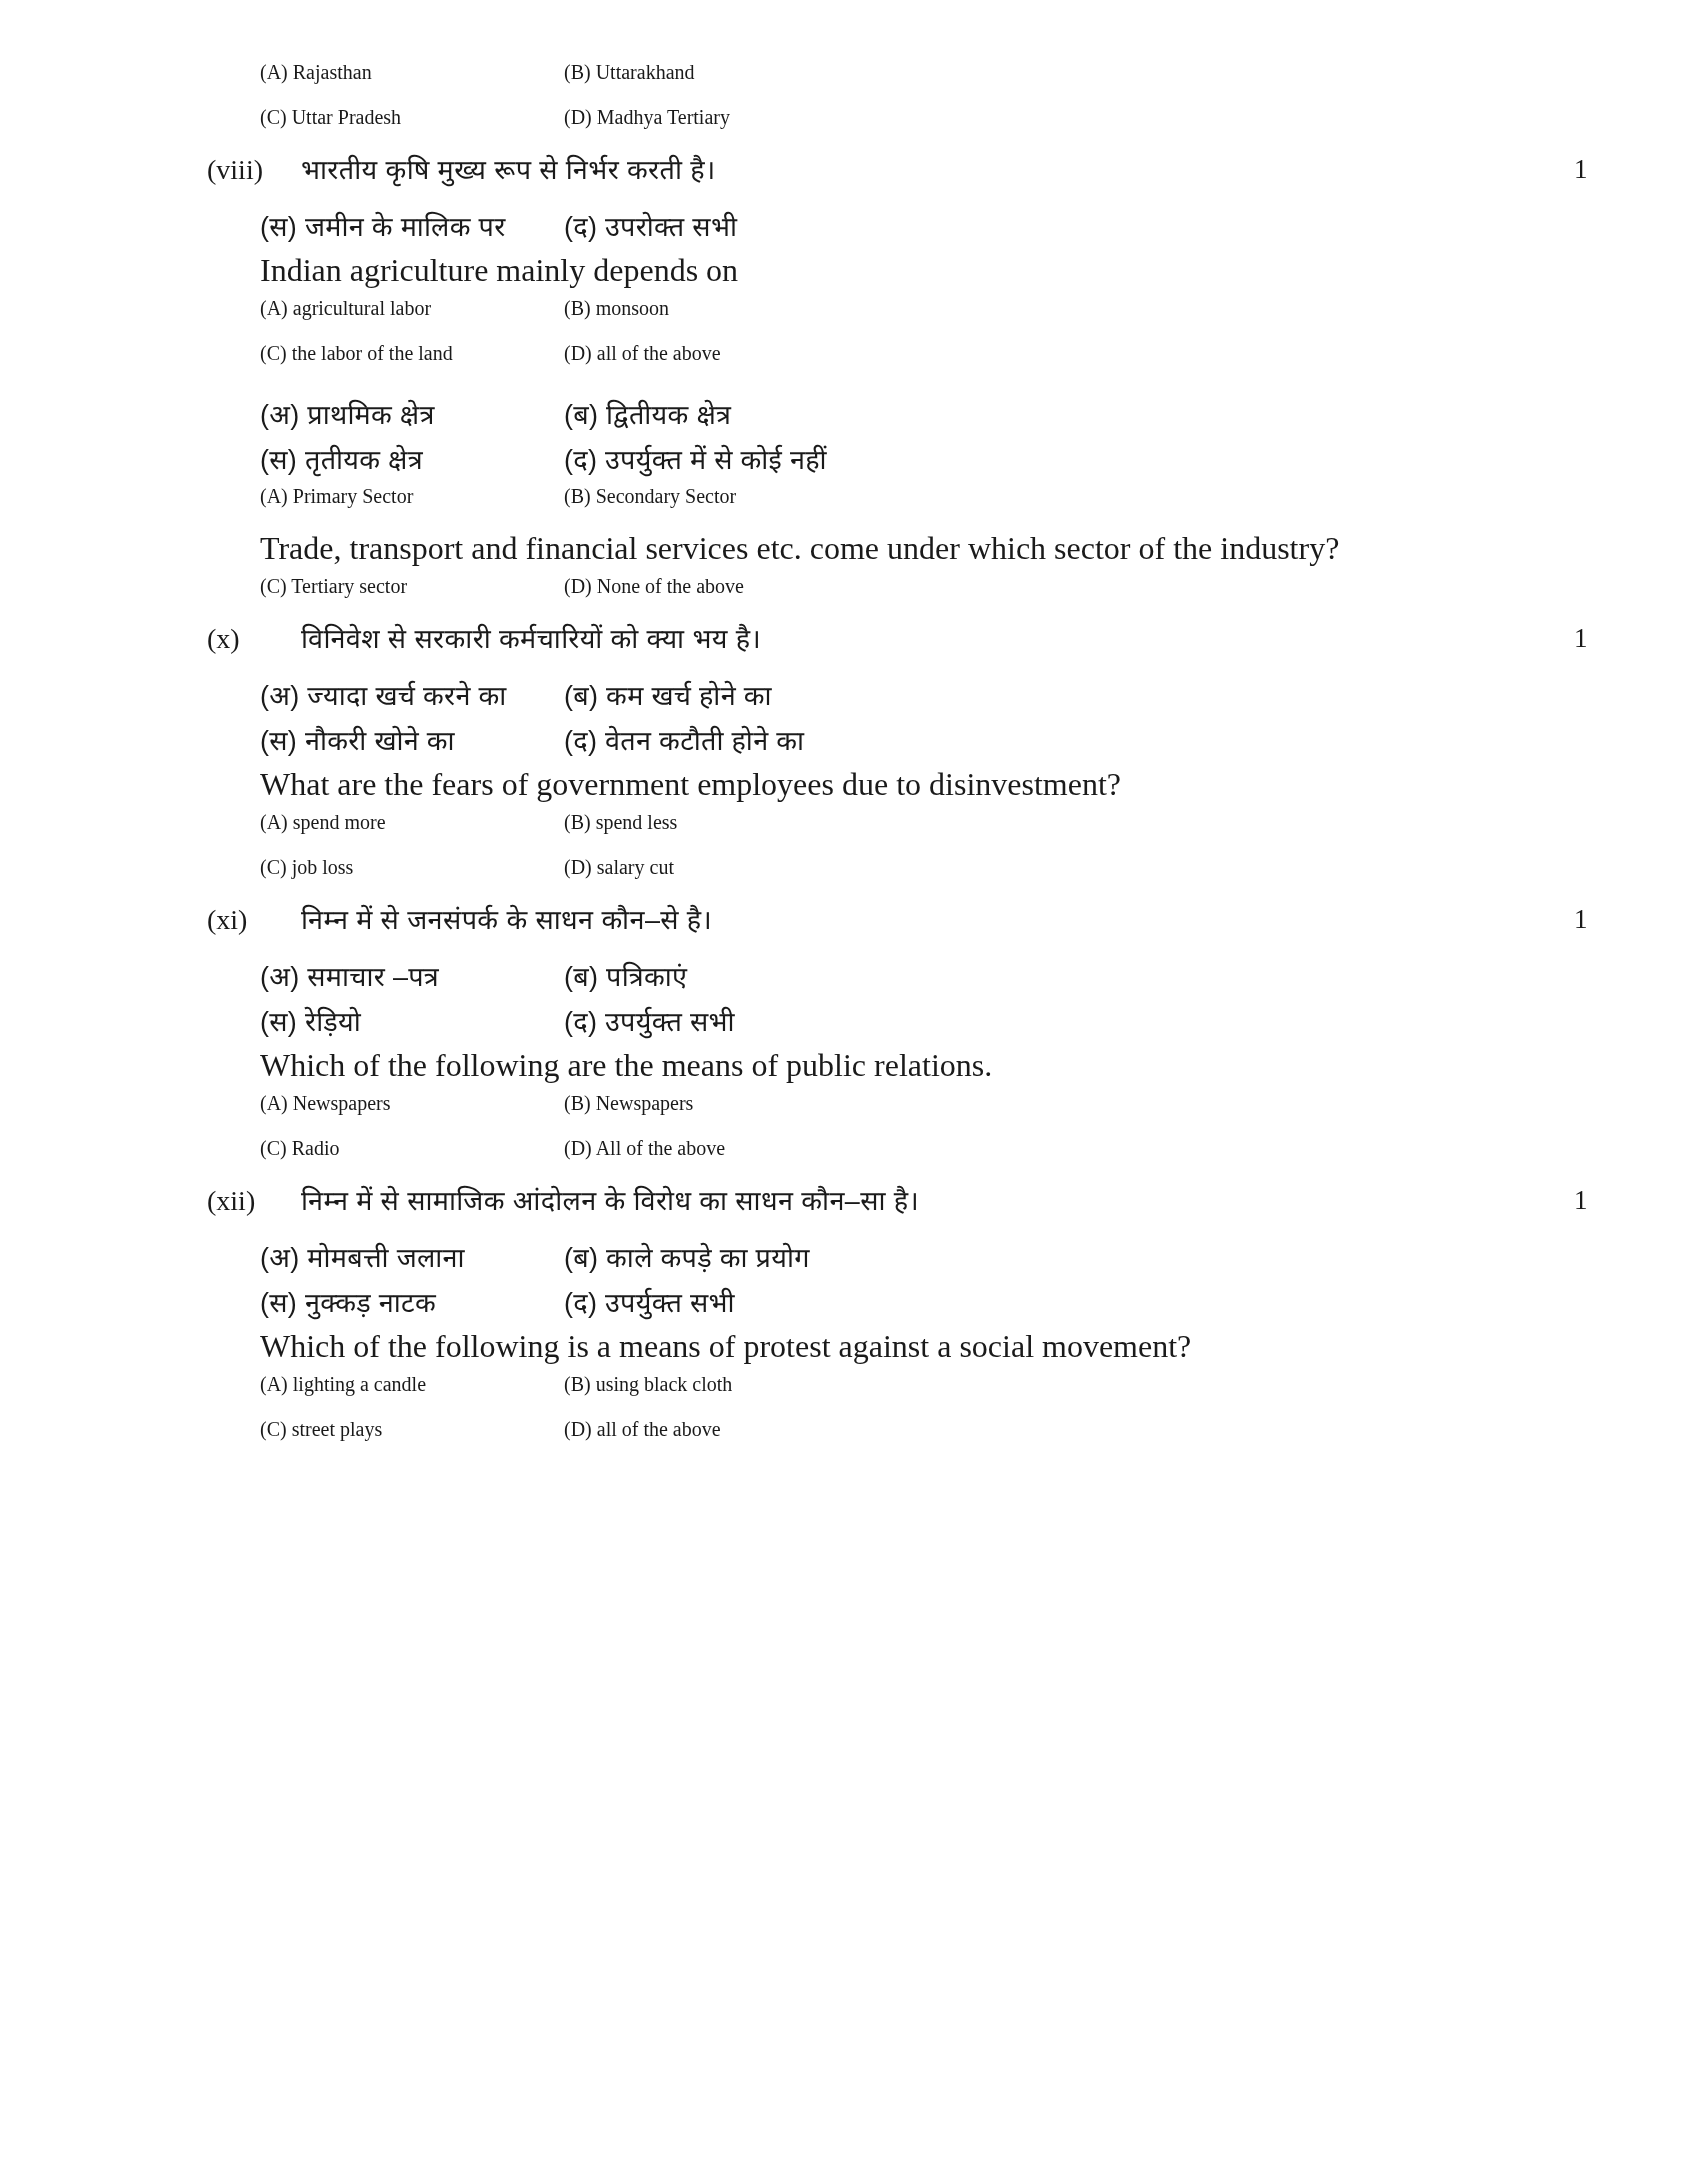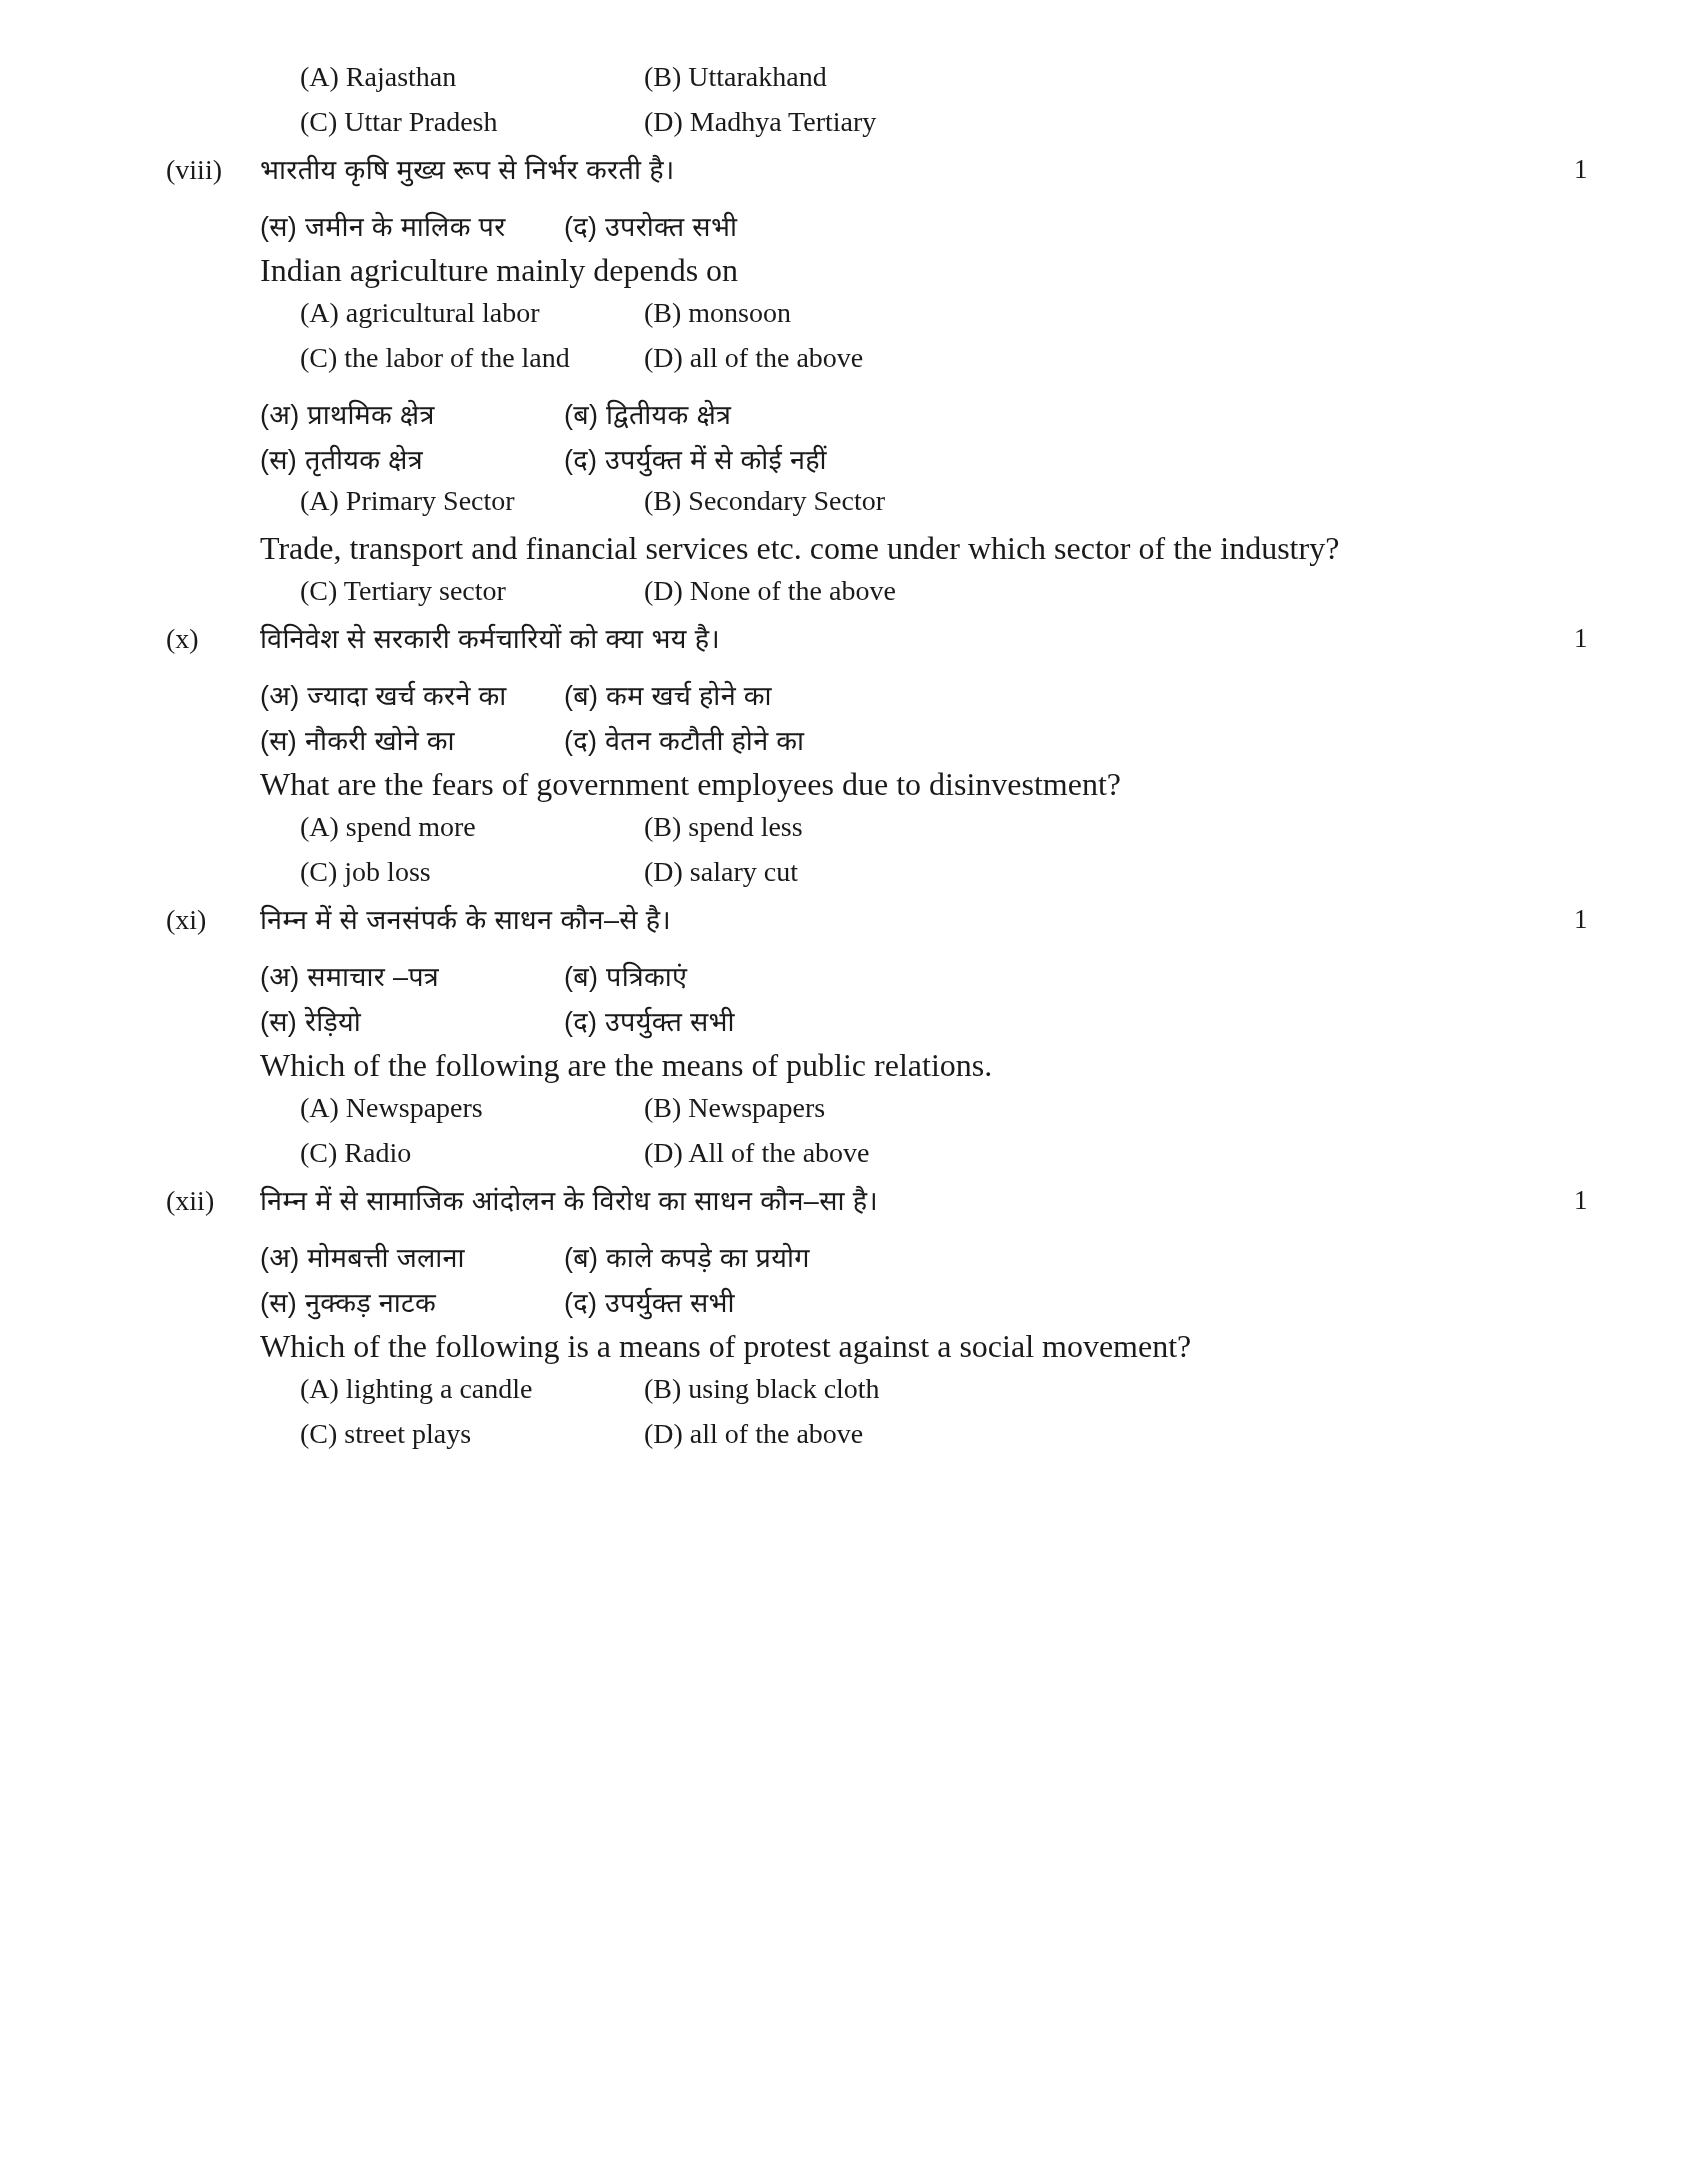--- a/index.html
+++ b/index.html
@@ -28,20 +28,21 @@
   .q-block {
     position: relative;
     margin: 0;
   }
 
   .line {
     position: relative;
     display: flex;
     align-items: baseline;
     min-height: 55px;
+    padding-left: 41px;
   }
 
   .num-col {
     width: 94px;
     flex: 0 0 94px;
     text-align: left;
     padding-left: 166px;
     box-sizing: content-box;
     font-size: 28px;
     line-height: 1.35;
@@ -100,22 +101,21 @@
   }
 
   .opt-hi {
     font-family: "Liberation Sans", "DejaVu Sans", sans-serif;
     font-size: 27px;
     letter-spacing: 0.3px;
   }
 
   .opt-en {
     font-family: "Liberation Serif", "DejaVu Serif", serif;
-    font-size: 28px;
-    margin-left: 40px;
+    font-size: 20px;
   }
 
   .stem-row {
     min-height: 48px;
   }
 
   .spacer-sm { height: 8px; }
 
   .inline-mark {
     font-family: "Liberation Serif", "DejaVu Serif", serif;

